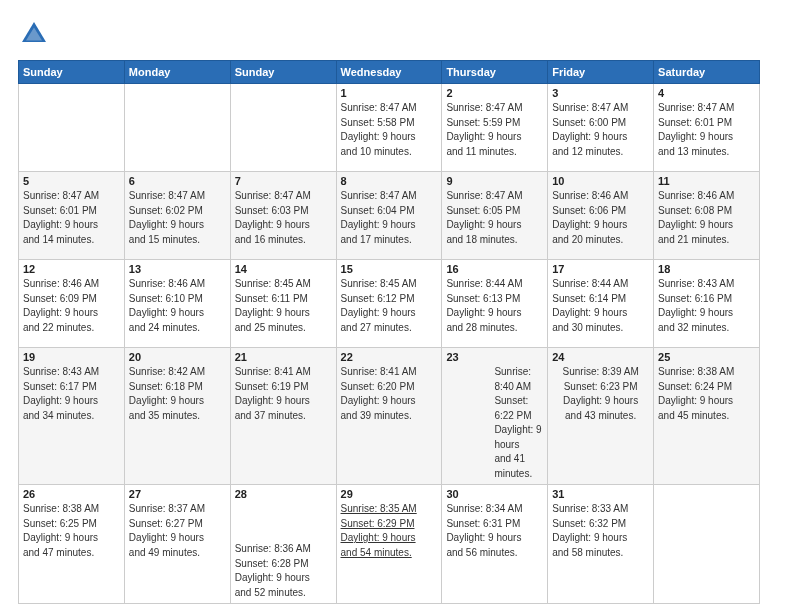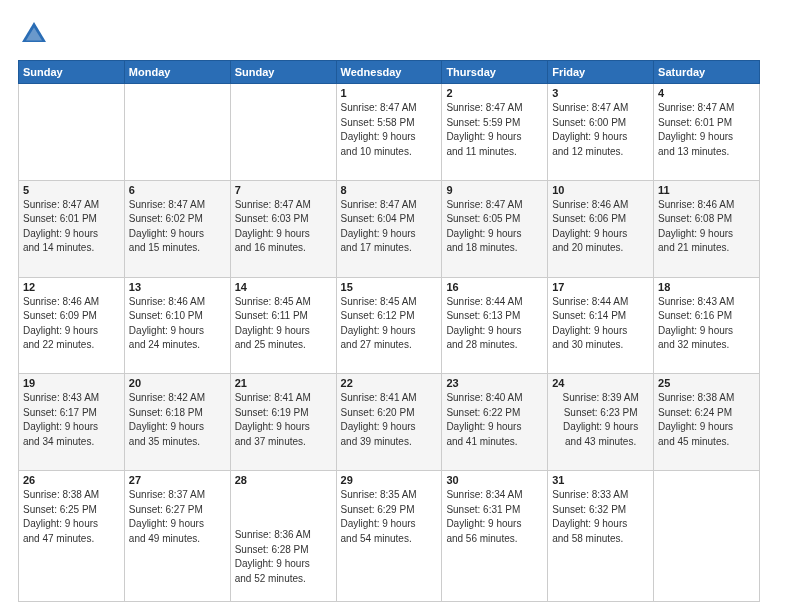--- a/index.html
+++ b/index.html
@@ -286,21 +286,21 @@
           </td>
           <td>
             <div class="day-number">22</div>
             <div class="day-info" style="white-space: pre-line;">Sunrise: 8:41 AM
 Sunset: 6:20 PM
 Daylight: 9 hours
 and 39 minutes.</div>
           </td>
           <td>
             <div class="day-number">23</div>
-            <div class="day-info" style="white-space: pre-line;">Sunrise: 8:40 AM
+            <div class="day-info" style="white-space: pre-line; margin-left: 48px;">Sunrise: 8:40 AM
 Sunset: 6:22 PM
 Daylight: 9 hours
 and 41 minutes.</div>
           </td>
           <td>
             <div class="day-number">24</div>
             <div class="day-info" style="white-space: pre-line; text-align: center;">Sunrise: 8:39 AM
 Sunset: 6:23 PM
 Daylight: 9 hours
 and 43 minutes.</div>
@@ -330,21 +330,21 @@
           </td>
           <td>
             <div class="day-number">28</div>
             <div class="day-info" style="white-space: pre-line; margin-top: 42px;">Sunrise: 8:36 AM
 Sunset: 6:28 PM
 Daylight: 9 hours
 and 52 minutes.</div>
           </td>
           <td>
             <div class="day-number">29</div>
-            <div class="day-info" style="white-space: pre-line;">Sunrise: 8:35 AM
+            <div class="day-info" style="white-space: pre-line; text-decoration: underline;">Sunrise: 8:35 AM
 Sunset: 6:29 PM
 Daylight: 9 hours
 and 54 minutes.</div>
           </td>
           <td>
             <div class="day-number">30</div>
             <div class="day-info" style="white-space: pre-line;">Sunrise: 8:34 AM
 Sunset: 6:31 PM
 Daylight: 9 hours
 and 56 minutes.</div>

